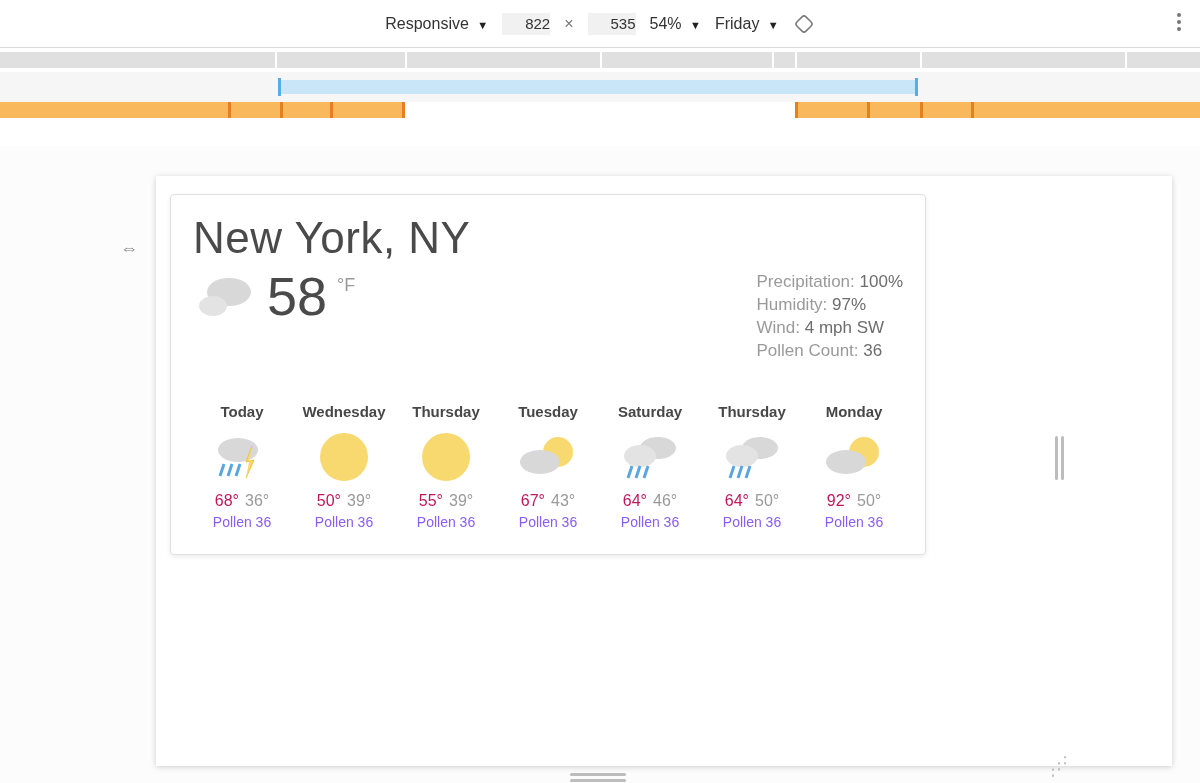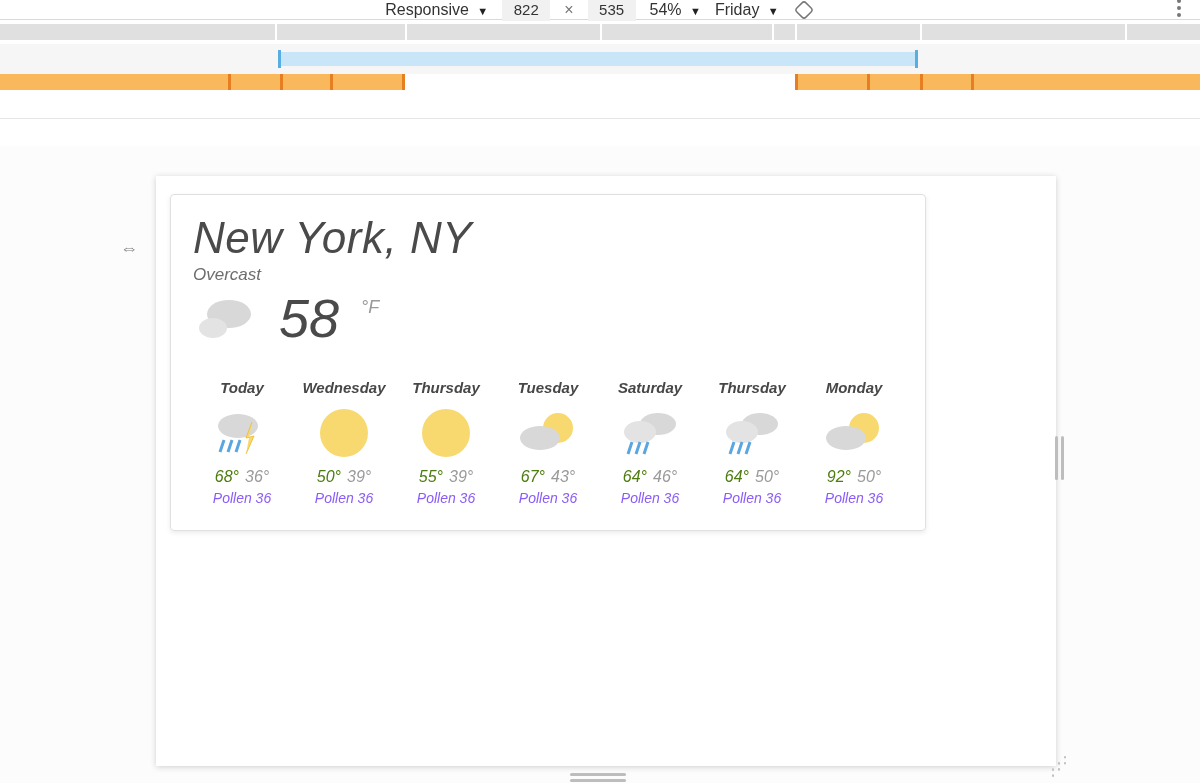--- a/index.html
+++ b/index.html
@@ -1,30 +1,30 @@
 <!DOCTYPE html>
 <html><head>
 <meta charset="utf-8">
 <style>
   * { box-sizing: border-box; margin: 0; padding: 0; }
   html, body { width: 1200px; height: 783px; font-family: Arial, Helvetica, sans-serif; background: #fff; color: #333; }
   body { position: relative; overflow: hidden; }
 
   
   .toolbar {
-    height: 20px; width: 100%;
+    height: 48px; width: 100%;
     border-bottom: 1px solid #d9d9d9;
     display: flex; align-items: center; justify-content: center;
     font-size: 16px; color: #333; position: relative;
   }
   .toolbar .group { display: flex; align-items: center; gap: 14px; }
   .toolbar .tri { font-size: 11px; margin-left: 4px; color: #222; }
   .dim-input {
     width: 48px; height: 22px; background: #f1f1f1; border: none;
-    text-align: center; font-size: 15px; color: #333;
+    text-align: right; font-size: 15px; color: #333;
   }
   .dim-sep { color: #777; }
   .toolbar .rotate svg { display: block; }
   .toolbar .more {
     position: absolute; right: 18px; top: 50%; transform: translateY(-50%);
     cursor: pointer;
   }
 
   
   .bars { width: 100%; }
@@ -57,22 +57,22 @@
   }
 
   .thin-sep { height: 1px; background: #e6e6e6; margin-top: 28px; width: 100%; }
 
   
   .stage {
     position: absolute; left: 0; right: 0; top: 146px; bottom: 0;
     background: #fcfcfc;
   }
   .viewport {
-    position: absolute; left: 156px; top: 30px; width: 900px; height: 590px;
-    background: #fff; box-shadow: 0 1px 6px rgba(0,0,0,0.18); font-style: italic;
+    position: absolute; left: 156px; top: 30px; width: 1016px; height: 590px;
+    background: #fff; box-shadow: 0 1px 6px rgba(0,0,0,0.18);
   }
   .resize-arrow {
     position: absolute; left: 120px; top: 92px; color: #7a7a7a; font-size: 18px;
     user-select: none;
   }
   .side-handle {
     position: absolute; left: 1050px; top: 290px; width: 18px; height: 44px;
     display: flex; gap: 3px; justify-content: center;
   }
   .side-handle div { width: 3px; background: #bdbdbd; border-radius: 2px; }
@@ -95,38 +95,38 @@
   }
   .card h1 {
     font-size: 44px; font-weight: 400; color: #4a4a4a; letter-spacing: 0.5px;
   }
   .card .date { font-size: 17px; color: #6d6d6d; margin-top: 12px; }
   .card .cond { font-size: 17px; color: #6d6d6d; margin-top: 2px; }
 
   .current-row {
     display: flex; align-items: flex-start; gap: 30px; margin-top: 2px;
   }
-  .current-temp { display: flex; align-items: center; gap: 22px; }
+  .current-temp { display: flex; align-items: center; gap: 10px; }
   .current-temp .big { font-size: 54px; color: #4a4a4a; font-weight: 400; }
   .current-temp .unit { font-size: 18px; color: #9a9a9a; align-self: flex-start; margin-top: 10px; }
   .current-temp svg { width: 64px; height: 52px; }
 
   .stats { margin-left: auto; margin-top: 6px; font-size: 17px; color: #6d6d6d; line-height: 1.35; }
   .stats .lbl { color: #9a9a9a; }
 
   .forecast {
     display: flex; justify-content: space-between; margin-top: 30px;
   }
   .day {
     width: 98px; text-align: center;
   }
-  .day .name { font-size: 15px; font-weight: 700; color: #474747; }
+  .day .name { font-size: 15px; font-weight: 700; color: #474747; margin-top: 10px; }
   .day .icon { height: 54px; margin: 10px 0 8px; display:flex; align-items:center; justify-content:center; }
   .day .temps { font-size: 16px; }
-  .day .hi { color: #4d7c0f; }
+  .day .hi { color: #be185d; }
   .day .lo { color: #9a9a9a; margin-left: 6px; }
   .day .pollen { font-size: 14px; color: #8b5cf6; margin-top: 4px; }
 
   
   .sun { width: 48px; height: 48px; border-radius: 50%; background: #f7d96f; }
 </style>
 </head>
 <body>
 
 <div class="toolbar">
@@ -190,31 +190,36 @@
   </div>
 </div>
 <div class="thin-sep"></div>
 
 <div class="stage">
   <span class="resize-arrow">⇔</span>
 
   <div class="viewport">
     <div class="card">
       <h1>New York, NY</h1>
-      <div class="cond">Overcast</div>
 
       <div class="current-row">
         <div class="current-temp">
           <svg viewBox="0 0 64 52">
             <ellipse cx="36" cy="22" rx="22" ry="14" fill="#d8d8d8"></ellipse>
             <ellipse cx="20" cy="36" rx="14" ry="10" fill="#e3e3e3"></ellipse>
           </svg>
           <span class="big">58</span>
           <span class="unit">°F</span>
         </div>
+        <div class="stats">
+          <div><span class="lbl">Precipitation:</span> <span>100%</span></div>
+          <div><span class="lbl">Humidity:</span> <span>97%</span></div>
+          <div><span class="lbl">Wind:</span> <span>4 mph SW</span></div>
+          <div><span class="lbl">Pollen Count:</span> <span>36</span></div>
+        </div>
       </div>
 
       <div class="forecast">
 
         <div class="day">
           <div class="name">Today</div>
           <div class="icon">
               <svg width="60" height="50" viewBox="0 0 60 50">
                 <ellipse cx="26" cy="18" rx="20" ry="12" fill="#d8d8d8"></ellipse>
                 <path d="M40 14 L34 30 L42 28 L34 46" fill="#f7d96f" stroke="#f0c23a" stroke-width="1"></path>

